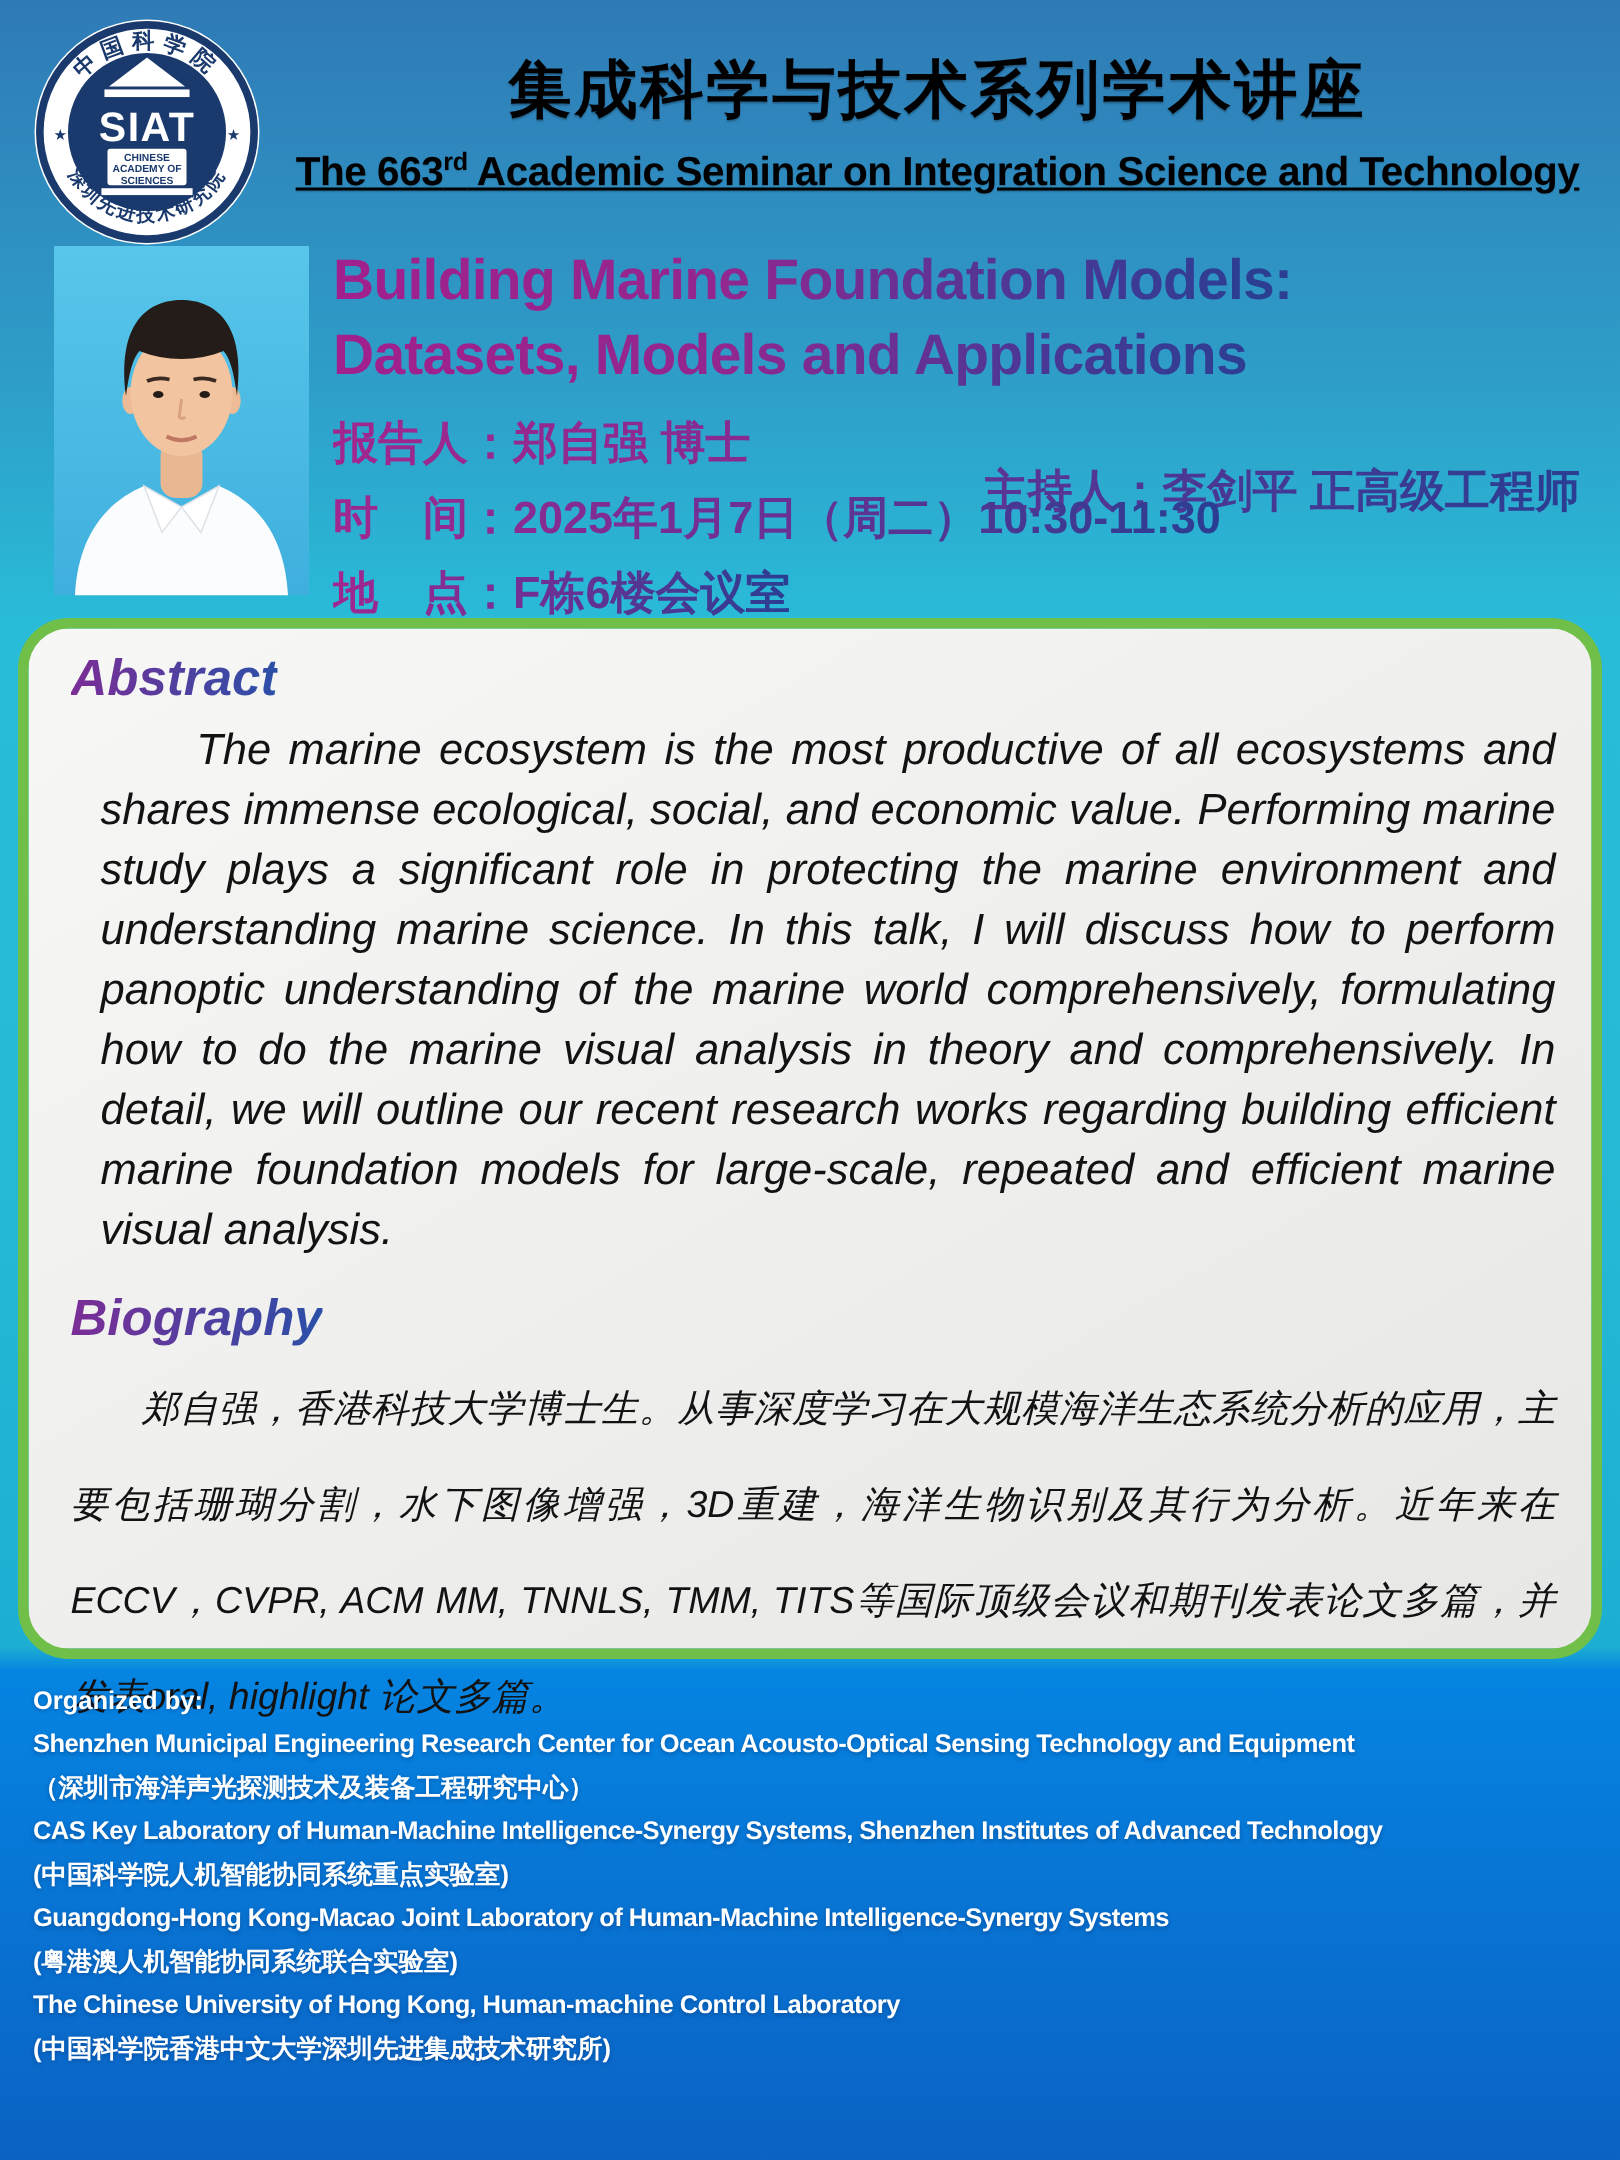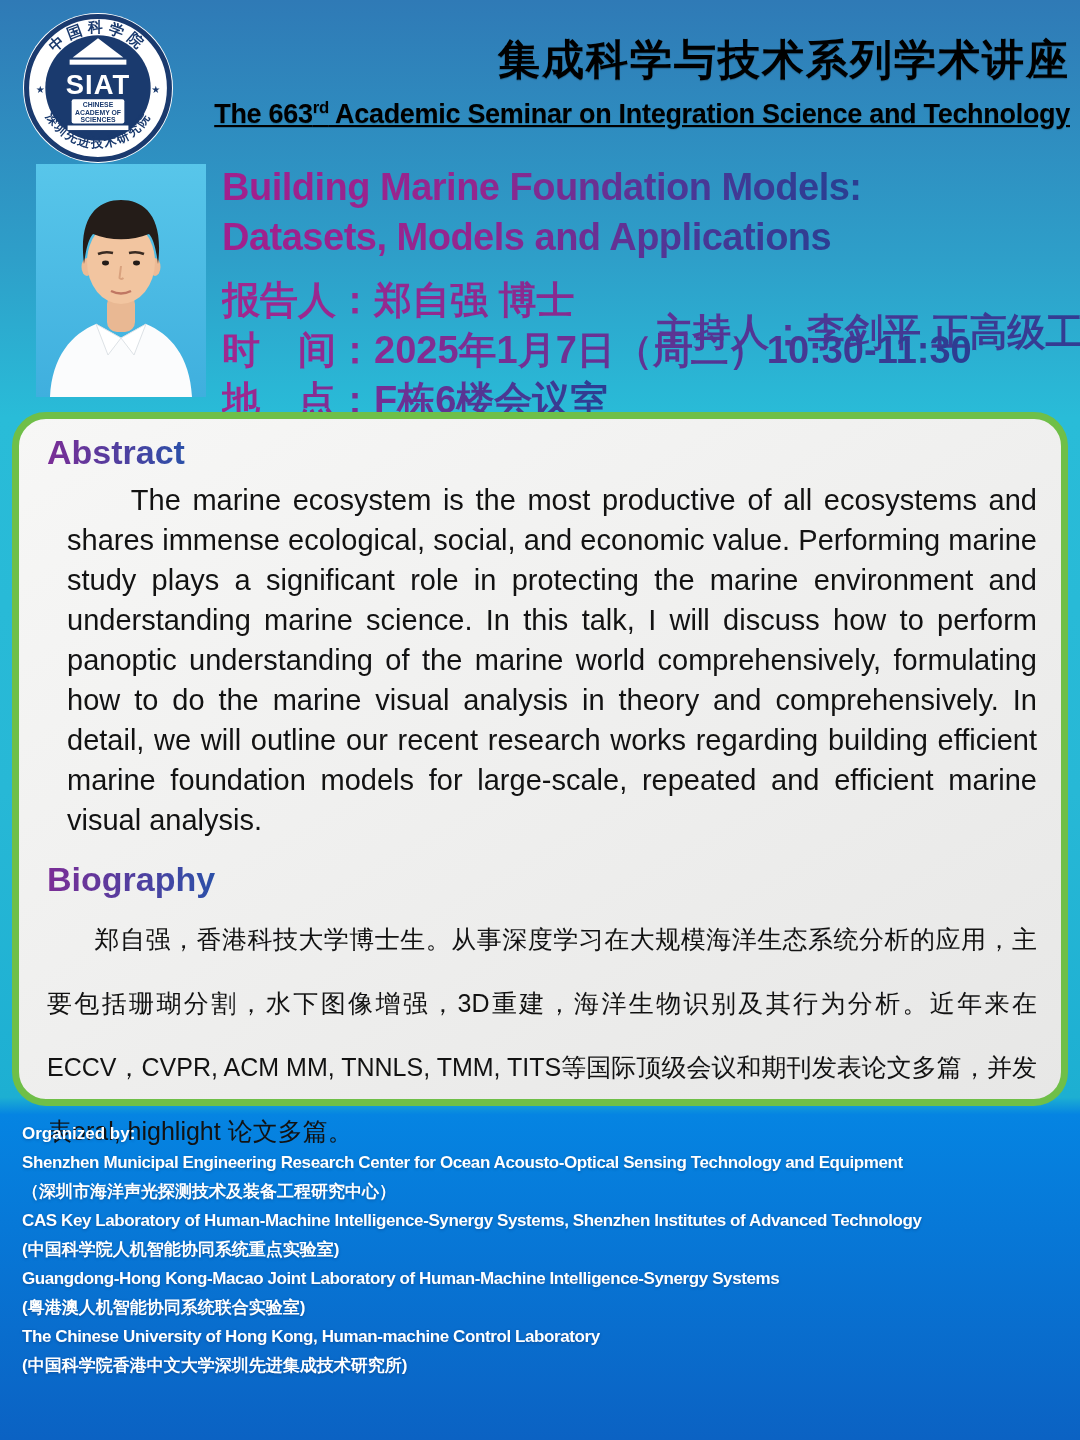--- a/index.html
+++ b/index.html
@@ -2,41 +2,41 @@
 <html><head>
 <meta charset="utf-8">
 <style>
   html,body{margin:0;padding:0;}
   body{width:1080px;height:1440px;font-family:"Liberation Sans","DejaVu Sans",sans-serif;}
   .page{position:relative;width:1080px;height:1440px;overflow:hidden;
     background:linear-gradient(180deg,#2F7AB6 0%,#2E9FC9 18%,#29BCD8 29%,#27B8D6 55%,#1DAFD2 76.2%,#0584E2 77.4%,#0B62C3 100%);}
 
   
   .logo{position:absolute;left:22px;top:12px;width:152px;height:152px;}
-  .header-titles{position:absolute;left:180px;right:10px;top:36px;text-align:right;color:#000;}
+  .header-titles{position:absolute;left:180px;right:10px;top:36px;text-align:center;color:#000;}
   .header-zh{font-size:42px;font-weight:900;letter-spacing:2px;line-height:1.15;text-shadow:0 1px 1px rgba(0,0,0,0.25);}
   .header-en{margin-top:14px;font-size:27px;font-weight:700;letter-spacing:-0.3px;text-shadow:0 1px 1px rgba(0,0,0,0.2);text-decoration:underline;}
   .header-en sup{font-size:0.62em;}
 
   
   .photo{position:absolute;left:36px;top:164px;width:170px;height:233px;}
   .talk{position:absolute;left:222px;top:162px;width:846px;}
   .grad{color:#7A2D90;background:linear-gradient(90deg,#A1208D 0%,#93278F 40%,#4C3796 72%,#2B3E92 96%);
         -webkit-background-clip:text;background-clip:text;-webkit-text-fill-color:transparent;display:inline-block;}
   .talk-title{font-size:38px;font-weight:700;line-height:1.32;letter-spacing:-0.5px;}
-  .info-row{position:relative;margin-top:13px;font-size:38px;font-weight:700;height:37px;white-space:nowrap;}
+  .info-row{position:relative;margin-top:13px;font-size:30px;font-weight:700;height:37px;white-space:nowrap;}
   .grad-left{background:linear-gradient(90deg,#A1278F 0%,#862B90 100%);-webkit-background-clip:text;background-clip:text;-webkit-text-fill-color:transparent;color:#A1278F;display:inline-block;}
   .grad-right{position:absolute;left:433px;top:0;background:linear-gradient(90deg,#5C3495 0%,#2A3E92 100%);-webkit-background-clip:text;background-clip:text;-webkit-text-fill-color:transparent;color:#2A3E92;display:inline-block;margin-top:32px;}
   .grad-line{background:linear-gradient(90deg,#A1278F 0%,#6F3094 45%,#2A3E92 100%);-webkit-background-clip:text;background-clip:text;-webkit-text-fill-color:transparent;color:#7A2D90;display:inline-block;}
 
   
   .panel{position:absolute;left:12px;top:412px;width:1056px;height:694px;box-sizing:border-box;
     border:7px solid #6FBF48;border-radius:34px;
     background:linear-gradient(150deg,#F7F7F6 0%,#EFEFEE 50%,#E7E7E6 100%);
-    padding:14px 24px 18px 28px;}
+    padding:14px 24px 18px 28px;font-style:italic;}
   .section-heading{font-size:34px;font-weight:700;background:linear-gradient(90deg,#7B2D96 0%,#2B50A8 100%);
     -webkit-background-clip:text;background-clip:text;-webkit-text-fill-color:transparent;color:#7B2D96;display:inline-block;}
   .abstract-body{margin-top:8px;font-size:29px;line-height:40px;text-align:justify;text-indent:2.2em;color:#121212;margin-left:20px;}
   .bio-heading-wrap{margin-top:20px;}
   .bio-body{margin-top:8px;font-size:25px;line-height:64px;text-align:justify;text-indent:1.9em;color:#121212;}
 
   
   .footer{position:absolute;left:22px;right:22px;top:1119px;color:#FFFFFF;font-weight:700;
     font-size:17px;line-height:29px;text-shadow:0 1px 3px rgba(0,30,80,0.35);}
   .footer .en{letter-spacing:-0.4px;}

